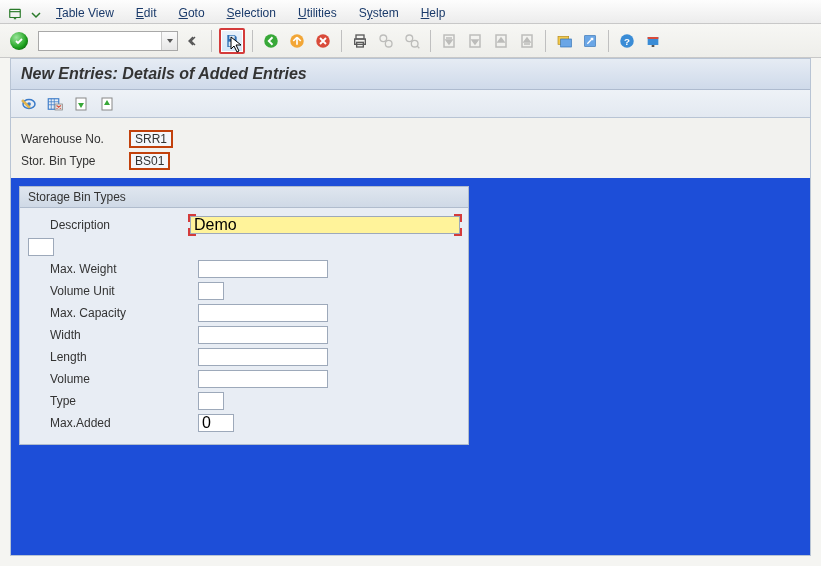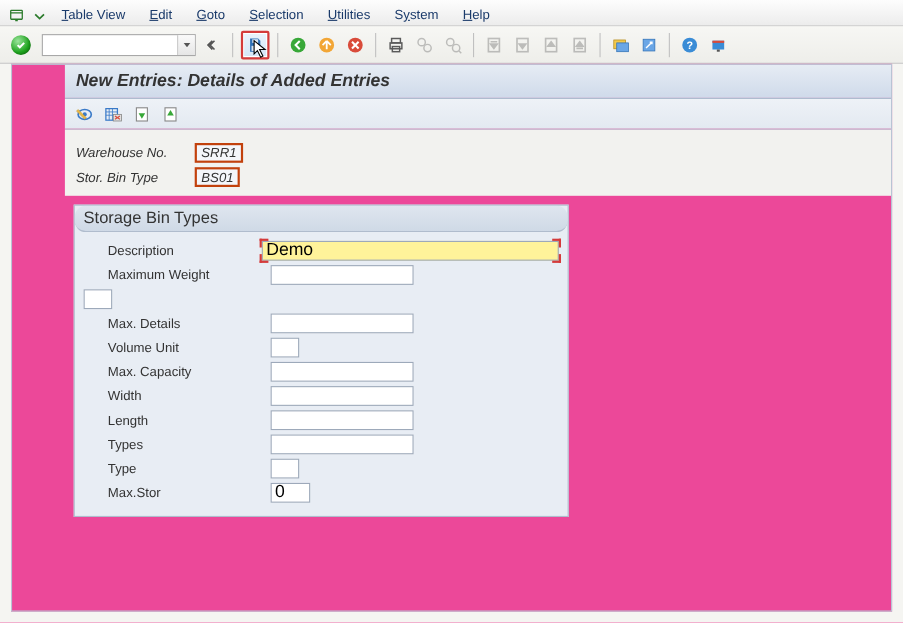--- a/index.html
+++ b/index.html
@@ -80,22 +80,21 @@
   }
   .cursor {
     position:absolute; bottom:-2px; right:-1px;
     width:14px;height:18px;
   }
   
   .content {
     position:absolute;
     left:10px; right:10px; top:58px; bottom:10px;
     border:1px solid #b8c4d4;
-    background:#ec4899;
-    padding-left:48px;
+    background:#1d4ed8;
   }
   .title-strip {
     background: linear-gradient(#e6ecf4,#cfdaea);
     border-bottom:1px solid #aebbcf;
     padding:6px 10px;
     font-style: italic;
     font-weight: bold;
     font-size:16px;
     color:#333;
   }
@@ -106,40 +105,39 @@
     border-bottom:1px solid #b8c4d4;
     height:28px;
   }
   .apptoolbar .atb-btn {
     width:20px;height:20px;display:flex;align-items:center;justify-content:center;
   }
   
   .header-fields {
     padding:10px 8px 6px 8px;
     background:#f2f2ef;
-    font-style:italic;
   }
   .hf-row { display:flex;align-items:center;height:22px; }
   .hf-label { width:110px; padding-left:2px; color:#333; }
   .hf-value {
     border:2px solid #c2410c; background:#f4f6fa;padding:1px 4px;min-width:40px;height:18px;
     display:inline-flex;align-items:center;
   }
   
   .panel {
     margin:8px;
     border:1px solid #b0bccd;
     background:#e8edf4;
     width:450px;
   }
   .panel-title {
     background: linear-gradient(#dfe6ef,#cfd9e6);
     border-bottom:1px solid #b0bccd;
     padding:3px 8px;
-    font-size:15px;color:#333;border-radius:10px;
+    font-size:12px;color:#333;
   }
   .panel-body { padding:6px 8px 10px 8px; }
   .fld-row { display:flex;align-items:center;height:22px; }
   .fld-label { width:150px;color:#333;padding-left:2px;margin-left:20px; }
   .fld-input {
     border:1px solid #9da9ba;background:#fff;height:18px;padding:0 3px;font-size:16px;outline:none;
   }
   .w-long { width:270px; }
   .w-med  { width:130px; }
   .w-sm   { width:26px; }
@@ -367,53 +365,49 @@
         <span class="fld-label">Description</span>
         <span class="desc-wrap">
           <input class="fld-input w-long" value="Demo" style="">
           <span class="corner tl"></span>
           <span class="corner tr"></span>
           <span class="corner bl"></span>
           <span class="corner br"></span>
         </span>
       </div>
       <div class="fld-row">
-        <span class="fld-label">Maximum Weight</span>
-        <input class="fld-input w-med" value="" style="">
-      </div>
-      <div class="fld-row">
         <input class="fld-input w-sm" value="" style="">
       </div>
       <div class="fld-row">
-        <span class="fld-label">Max. Details</span>
+        <span class="fld-label">Max. Weight</span>
         <input class="fld-input w-med" value="" style="">
       </div>
       <div class="fld-row">
         <span class="fld-label">Volume Unit</span>
         <input class="fld-input w-sm" value="" style="">
       </div>
       <div class="fld-row">
         <span class="fld-label">Max. Capacity</span>
         <input class="fld-input w-med" value="" style="">
       </div>
       <div class="fld-row">
         <span class="fld-label">Width</span>
         <input class="fld-input w-med" value="" style="">
       </div>
       <div class="fld-row">
         <span class="fld-label">Length</span>
         <input class="fld-input w-med" value="" style="">
       </div>
       <div class="fld-row">
-        <span class="fld-label">Types</span>
+        <span class="fld-label">Volume</span>
         <input class="fld-input w-med" value="" style="">
       </div>
       <div class="fld-row">
         <span class="fld-label">Type</span>
         <input class="fld-input w-sm" value="" style="">
       </div>
       <div class="fld-row">
-        <span class="fld-label">Max.Stor</span>
+        <span class="fld-label">Max.Added</span>
         <input class="fld-input w-xs" value="0" style="">
       </div>
     </div>
   </div>
 </div>
 
 </body></html>

